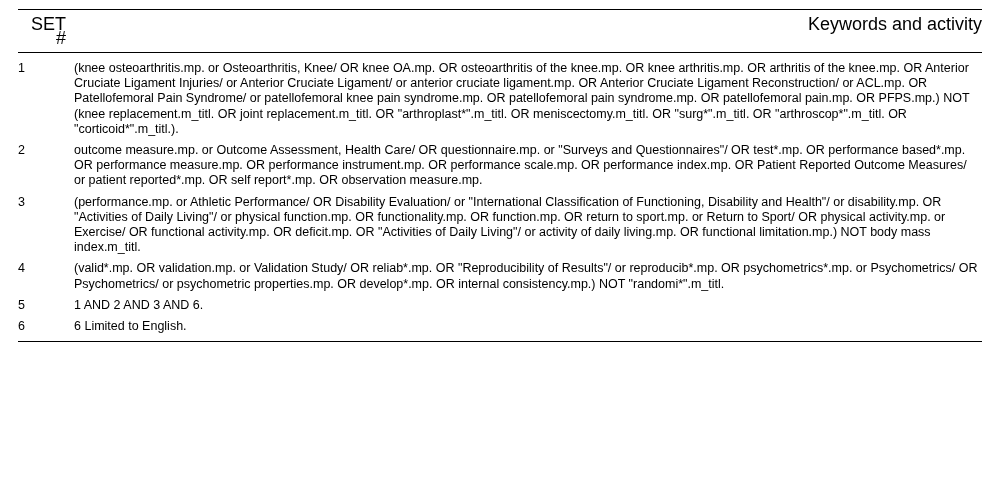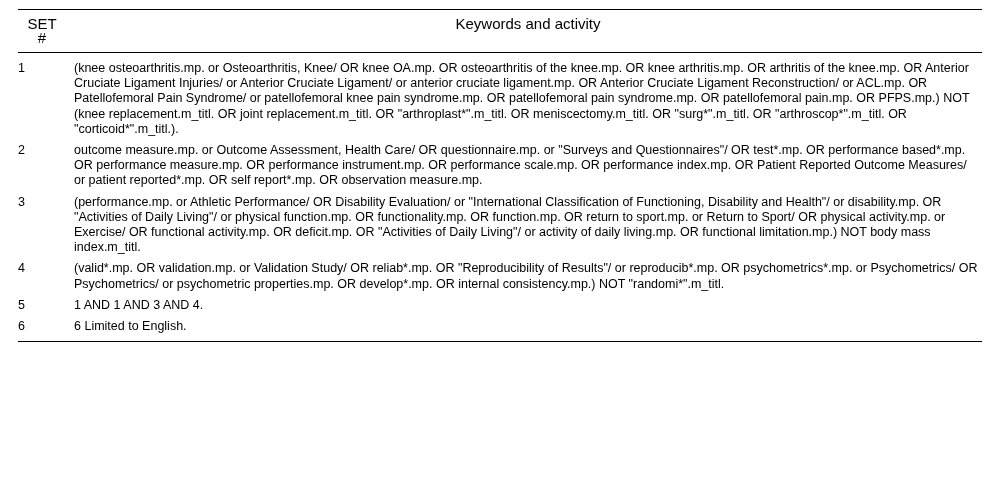--- a/index.html
+++ b/index.html
@@ -23,23 +23,23 @@
   }
   table.search-table {
     width: 964px;
     border-collapse: collapse;
     table-layout: fixed;
     margin-top: 9px;
   }
   table.search-table col.col-set { width: 56px; }
   table.search-table col.col-keywords { width: 908px; }
   thead th {
-    text-align: center;
+    text-align: right;
     font-weight: normal;
-    font-size: 15px;
+    font-size: 18px;
     line-height: 14px;
     vertical-align: top;
     padding: 7px 0 7px 0;
   }
   thead th.th-set {
     padding-right: 8px;
   }
   thead tr.head-row th {
     border-top: 1.6px solid #000;
     border-bottom: 1.1px solid #000;
@@ -105,21 +105,21 @@
       <tr>
         <td class="cell-set">3</td>
         <td class="cell-keywords">(performance.mp. or Athletic Performance/ OR Disability Evaluation/ or "International Classification of Functioning, Disability and Health"/ or disability.mp. OR "Activities of Daily Living"/ or physical function.mp. OR functionality.mp. OR function.mp. OR return to sport.mp. or Return to Sport/ OR physical activity.mp. or Exercise/ OR functional activity.mp. OR deficit.mp. OR "Activities of Daily Living"/ or activity of daily living.mp. OR functional limitation.mp.) NOT body mass index.m_titl.</td>
       </tr>
       <tr>
         <td class="cell-set">4</td>
         <td class="cell-keywords">(valid*.mp. OR validation.mp. or Validation Study/ OR reliab*.mp. OR "Reproducibility of Results"/ or reproducib*.mp. OR psychometrics*.mp. or Psychometrics/ OR Psychometrics/ or psychometric properties.mp. OR develop*.mp. OR internal consistency.mp.) NOT "randomi*".m_titl.</td>
       </tr>
       <tr>
         <td class="cell-set">5</td>
-        <td class="cell-keywords">1 AND 1 AND 3 AND 4.</td>
+        <td class="cell-keywords">1 AND 2 AND 3 AND 6.</td>
       </tr>
       <tr>
         <td class="cell-set">6</td>
         <td class="cell-keywords">6 Limited to English.</td>
       </tr>
     </tbody>
   </table>
   <div class="bottom-rule"></div>
 </div>
 

